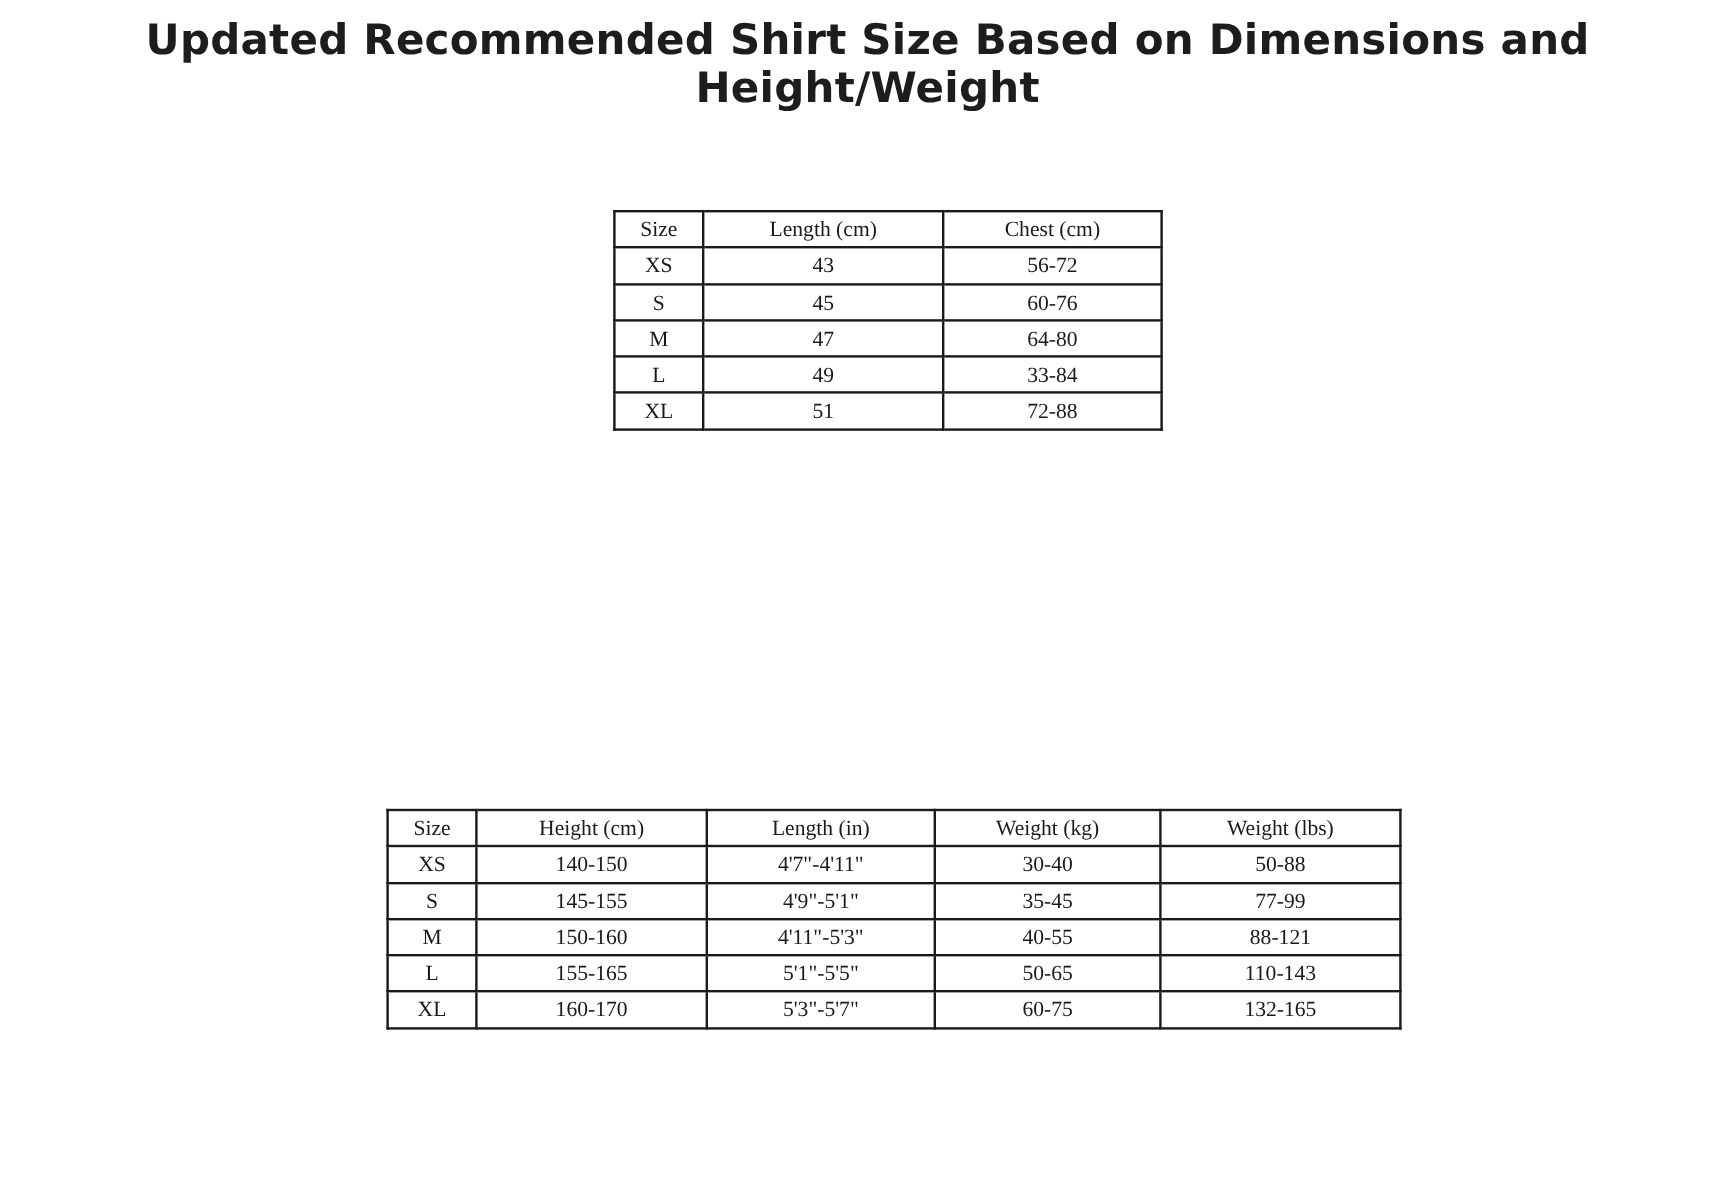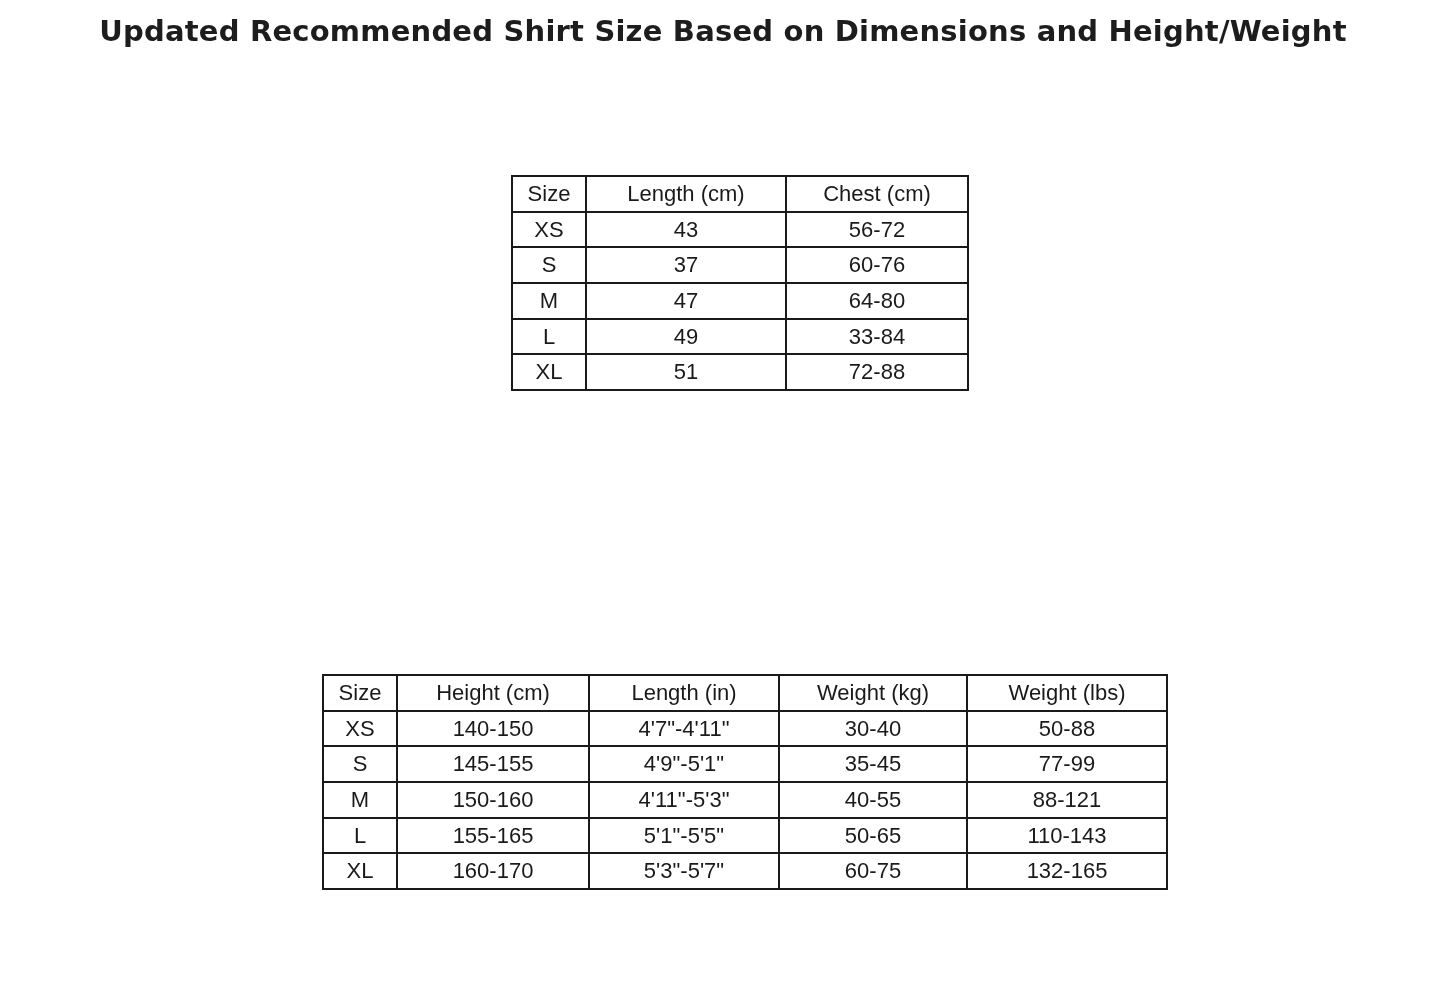--- a/index.html
+++ b/index.html
@@ -14,32 +14,32 @@
     font-family: "DejaVu Sans", sans-serif;
     color: #1a1a1a;
     overflow: hidden;
   }
   .page-title {
     position: absolute;
     left: 18px;
     top: 14px;
     width: 1410px;
     text-align: center;
-    font-size: 29px;
+    font-size: 35px;
     font-weight: bold;
     letter-spacing: 0.2px;
     color: #1d1d1d;
     font-family: "DejaVu Sans", sans-serif;
   }
   .tbl {
     position: absolute;
     border-collapse: collapse;
-    font-size: 22px;
+    font-size: 18px;
     color: #1a1a1a;
-    font-family: Liberation Sans, sans-serif;
+    font-family: Liberation Serif, serif;
     padding-left: 44px;
   }
   .tbl td, .tbl th {
     border: 2px solid #1a1a1a;
     text-align: center;
     font-weight: normal;
     padding: 2px 10px;
     line-height: 1.35;
     white-space: nowrap;
   }
@@ -77,21 +77,21 @@
     </tr>
   </thead>
   <tbody>
     <tr>
       <td class="c0">XS</td>
       <td class="c1">43</td>
       <td class="c2">56-72</td>
     </tr>
     <tr>
       <td class="c0">S</td>
-      <td class="c1">37</td>
+      <td class="c1">45</td>
       <td class="c2">60-76</td>
     </tr>
     <tr>
       <td class="c0">M</td>
       <td class="c1">47</td>
       <td class="c2">64-80</td>
     </tr>
     <tr>
       <td class="c0">L</td>
       <td class="c1">49</td>

